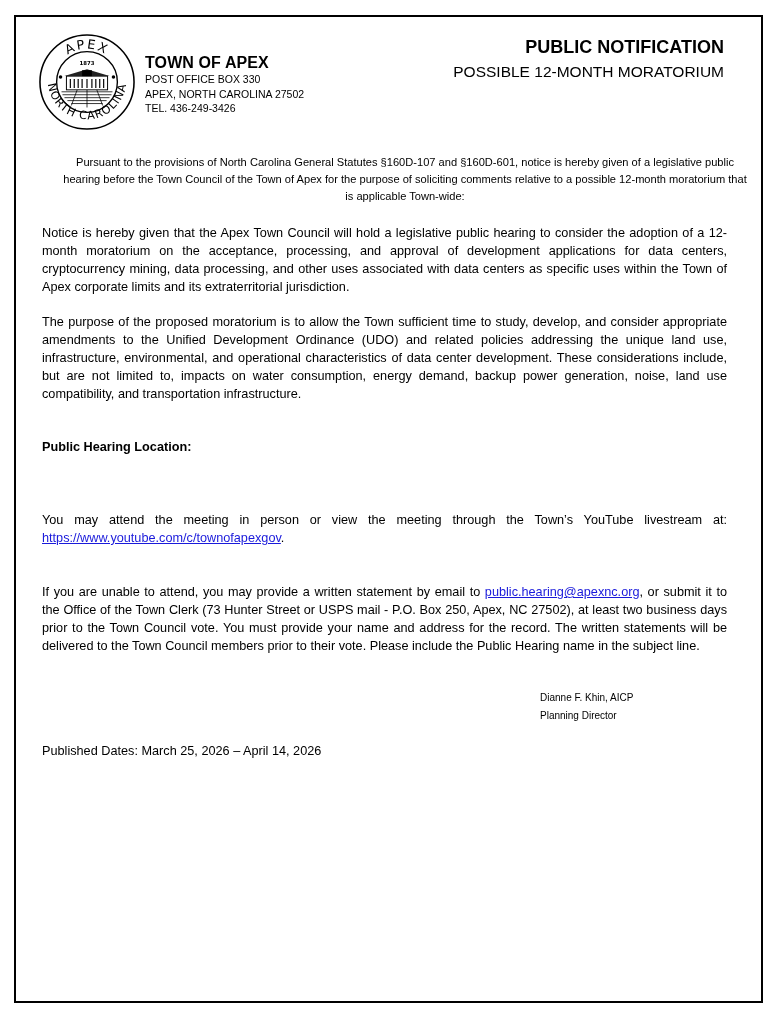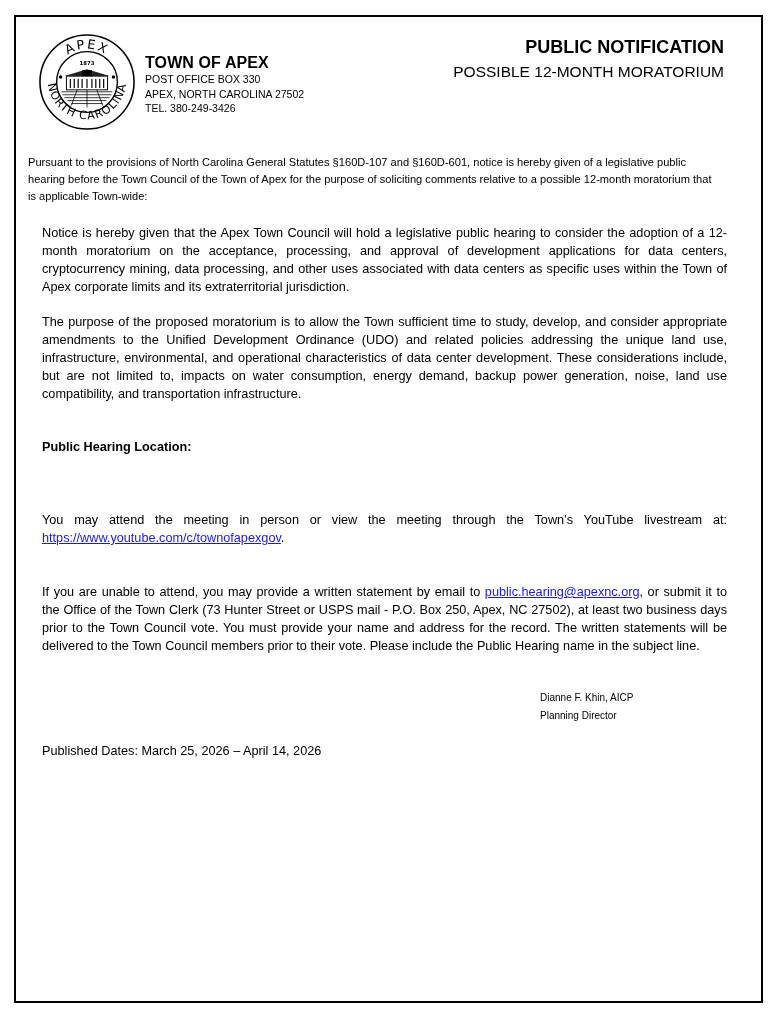--- a/index.html
+++ b/index.html
@@ -5,21 +5,21 @@
     html, body { margin: 0; padding: 0; background: #ffffff; }
     body { width: 769px; height: 1014px; position: relative; overflow: hidden; font-family: "Liberation Sans", sans-serif; color: #000; }
     .frame { position: absolute; left: 14px; top: 15px; width: 749px; height: 988px; border: 2px solid #000; box-sizing: border-box; }
     .seal { position: absolute; left: 38px; top: 33px; width: 98px; height: 98px; }
     .org { position: absolute; left: 145px; top: 34px; margin-top: 19px; }
     .org .name { font-size: 16px; font-weight: bold; letter-spacing: 0.1px; line-height: 19px; }
     .org .line { font-size: 10.5px; line-height: 14.5px; }
     .title { position: absolute; right: 45px; top: 34px; text-align: right; }
     .title .t1, .title .t2 { font-size: 18px; font-weight: bold; line-height: 26px; }
     .title .t3 { font-size: 15.5px; line-height: 24px; }
-    .p-small { position: absolute; left: 28px; width: 690px; font-size: 11.1px; line-height: 17px; text-align: left; }
+    .p-small { position: absolute; left: 60px; width: 690px; font-size: 11.1px; line-height: 17px; text-align: center; }
     .para { position: absolute; left: 42px; width: 685px; font-size: 12.7px; line-height: 18px; text-align: justify; }
     .loc { position: absolute; left: 42px; top: 438px; font-size: 12.7px; line-height: 18px; }
     .loc .lbl { font-weight: bold; display: inline-block; width: 152px; vertical-align: top; }
     .loc .vals { display: inline-block; vertical-align: top; }
     .hd { font-weight: bold; text-decoration: underline; }
     a.lnk { color: #1a1adb; text-decoration: underline; margin-top: 47px; }
     .sig { position: absolute; left: 540px; top: 689px; font-size: 10px; line-height: 18px; }
     .pub { position: absolute; left: 42px; top: 742px; font-size: 12.7px; line-height: 18px; }
     sup { font-size: 8px; line-height: 0; }
   </style>
@@ -68,21 +68,21 @@
     <line x1="40" y1="58" x2="34" y2="74"></line>
       <line x1="50" y1="58" x2="50" y2="76"></line>
     <line x1="60" y1="58" x2="66" y2="74"></line>
   </g>
 </svg>
 
 <div class="org">
   <div class="name">TOWN OF APEX</div>
   <div class="line">POST OFFICE BOX 330</div>
   <div class="line">APEX, NORTH CAROLINA 27502</div>
-  <div class="line">TEL. 380-249-3426</div>
+  <div class="line">TEL. 436-249-3426</div>
 </div>
 
 <div class="title">
   <div class="t1">PUBLIC NOTIFICATION</div>
   <div class="t3">POSSIBLE 12-MONTH MORATORIUM</div>
 </div>
 
 <div class="p-small" style="top:154px;">Pursuant to the provisions of North Carolina General Statutes §160D-107 and §160D-601, notice is hereby given of a legislative public hearing before the Town Council of the Town of Apex for the purpose of soliciting comments relative to a possible 12-month moratorium that is applicable Town-wide:</div>
 
 <div class="para" style="top:224px;">Notice is hereby given that the Apex Town Council will hold a legislative public hearing  to consider the adoption of a 12-month moratorium on the acceptance, processing, and approval of development applications for data centers, cryptocurrency mining, data processing, and other uses associated with data centers as specific uses within the Town of Apex corporate limits and its extraterritorial jurisdiction.</div>

